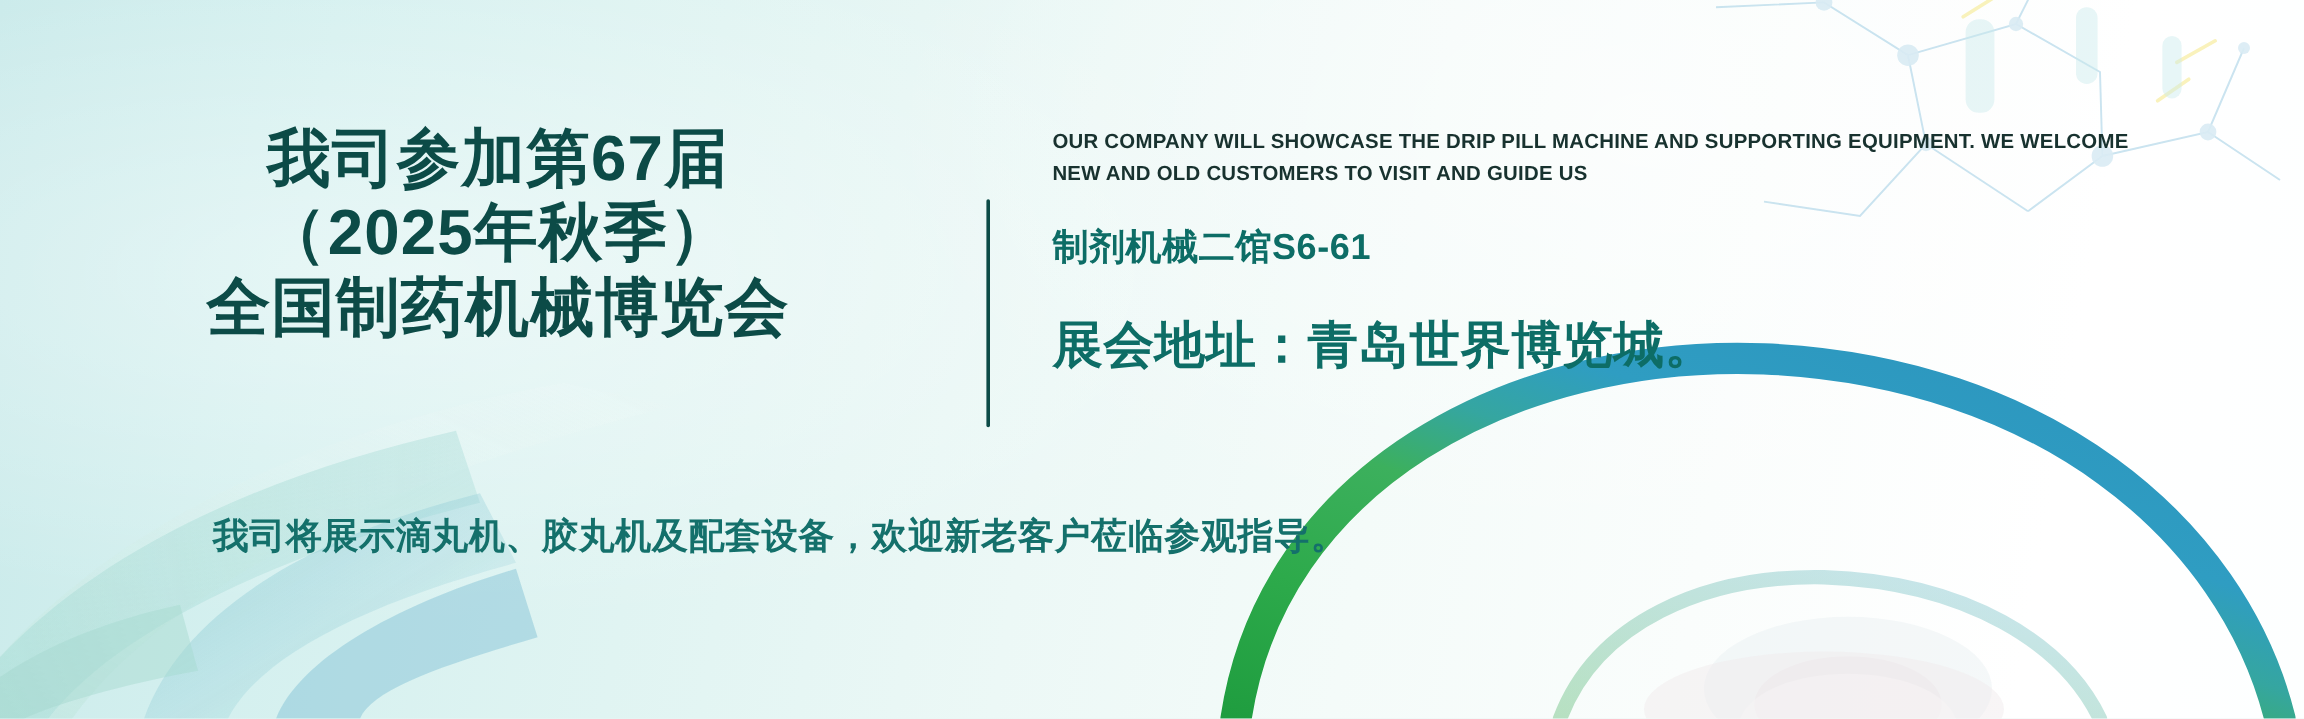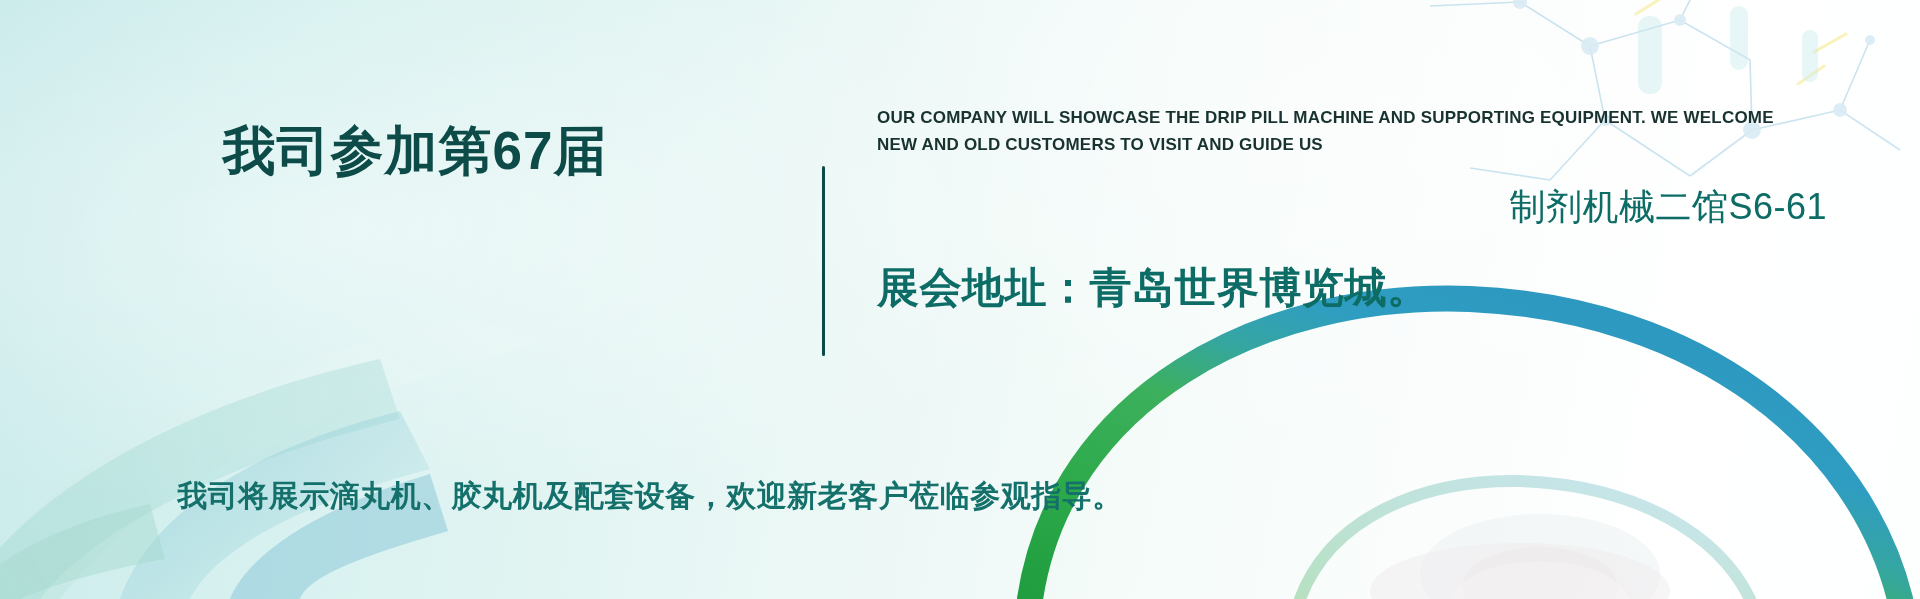--- a/index.html
+++ b/index.html
@@ -38,21 +38,21 @@
   
   .deco{position:absolute;pointer-events:none;}
   #deco-molecule{right:0;top:0;width:520px;height:210px;opacity:.55;}
   #deco-fans{left:0;bottom:0;width:760px;height:300px;opacity:.95;}
   #deco-arc{right:0;bottom:0;width:920px;height:330px;}
   #deco-bulb{right:230px;bottom:0;width:300px;height:120px;opacity:.5;}
 
   
   #left-heading{
     position:absolute;
-    left:135px;top:120px;
+    left:135px;top:102px;
     width:560px;
     text-align:center;
     color:#0c4b47;
     font-weight:700;
     font-size:53px;
     line-height:62px;
     letter-spacing:1px;
     white-space:nowrap;
   }
   #left-heading .hl{display:block;}
@@ -76,41 +76,40 @@
     color:#18322f;
     font-size:17px;
     font-weight:600;
     line-height:27px;
     letter-spacing:.2px;
     max-width:912px;
   }
   #hall-line{
     margin-top:22px;
     color:#0d6d66;
-    font-weight:400;
-    font-size:36px;
+    font-weight:700;
+    font-size:30px;
     line-height:54px;
     letter-spacing:.5px;
     white-space:nowrap;
-    text-align:right;
   }
   .info-line{
     margin-top:28px;
     color:#0d6d66;
     font-weight:700;
     font-size:42px;
     line-height:52px;
     letter-spacing:.5px;
     white-space:nowrap;
   }
 
   
   #caption{
     position:absolute;
-    left:0;top:476px;
+    left:0;top:428px;
     width:1300px;
     text-align:center;
     color:#14706b;
     font-weight:600;
     font-size:30px;
     line-height:40px;
     letter-spacing:.5px;
     white-space:nowrap;
   }
 </style>
@@ -194,20 +193,22 @@
         <stop offset="100%" stop-color="#3ba3c8" stop-opacity=".45"></stop>
       </linearGradient>
     </defs>
     <path d="M30 330 C 60 130, 260 22, 470 30 C 700 40, 860 170, 900 330" fill="none" stroke="url(#arcg)" stroke-width="26" stroke-linecap="round"></path>
     <path d="M300 330 C 330 250, 420 210, 520 212 C 640 216, 720 268, 750 330" fill="none" stroke="url(#arcg2)" stroke-width="12" stroke-linecap="round" opacity=".6"></path>
     <ellipse cx="520" cy="322" rx="150" ry="48" fill="#f0e9ec" opacity=".45"></ellipse>
   </svg>
 
   <div id="left-heading">
     <span class="hl">我司参加第67届</span>
+    <span class="hl">（2025年秋季）</span>
+    <span class="hl">全国制药机械博览会</span>
   </div>
 
   <div id="divider"></div>
 
   <div id="right-col">
     <div id="eyebrow">OUR COMPANY WILL SHOWCASE THE DRIP PILL MACHINE AND SUPPORTING EQUIPMENT. WE WELCOME NEW AND OLD CUSTOMERS TO VISIT AND GUIDE US</div>
     <div id="hall-line">制剂机械二馆S6-61</div>
     <div class="info-line">展会地址：青岛世界博览城。</div>
   </div>
 

